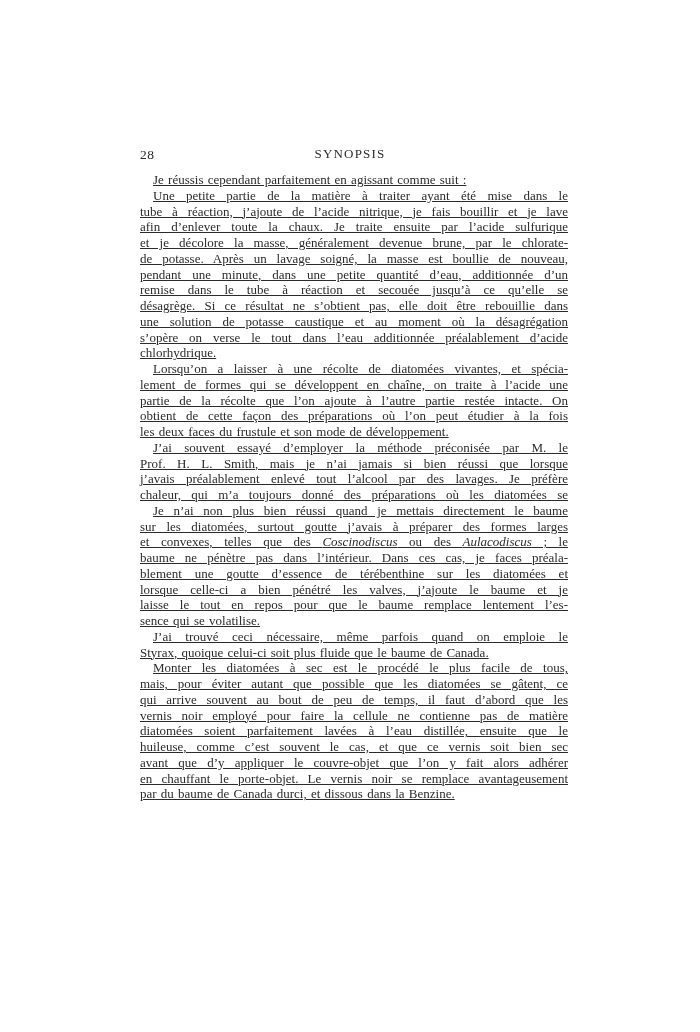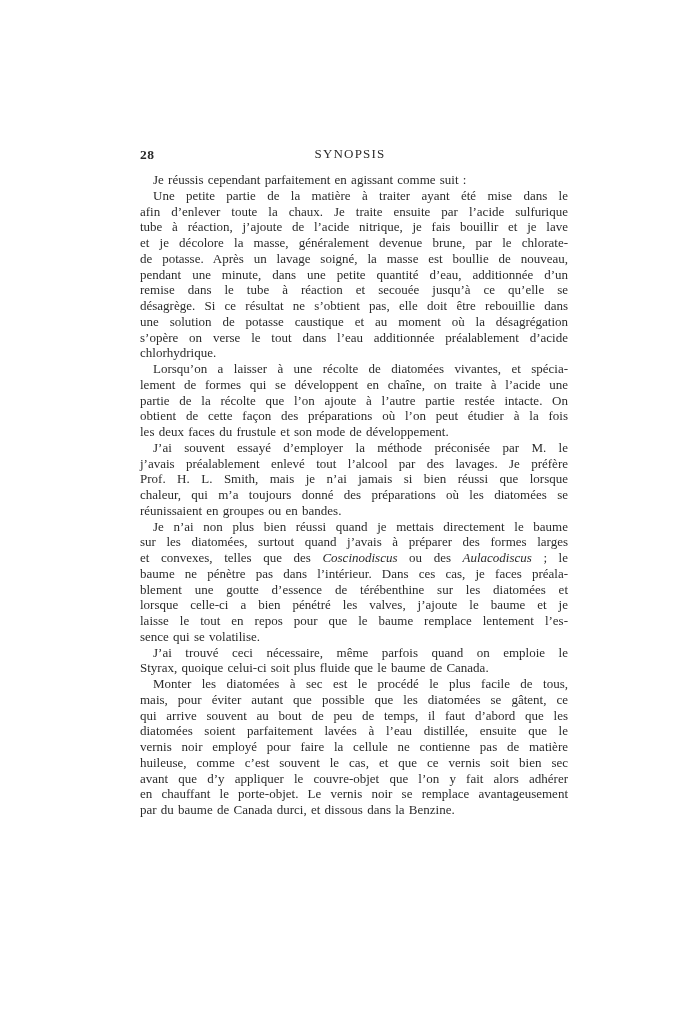--- a/index.html
+++ b/index.html
@@ -18,35 +18,35 @@
   .header {
     position: absolute;
     left: 140px; top: 146px;
     width: 428px; height: 17px;
     font-size: 13px;
   }
   .pagenum {
     position: absolute; left: 0; top: 1px;
     font-size: 13.5px;
     letter-spacing: 0.5px;
-    font-weight: bold;
   }
   .running-title {
     position: absolute; left: 0; right: 8px;
     text-align: center;
     font-size: 13px;
     letter-spacing: 1.2px;
   }
   .textblock {
     position: absolute;
     left: 140px; top: 172px;
     width: 428px;
     font-size: 13px;
     line-height: 15.75px;
     word-spacing: 1px;
+    text-decoration: underline;
   }
   .para { margin: 0; }
   .line {
     text-align: justify;
     text-align-last: justify;
   }
   .line.lastline {
     text-align: left;
     text-align-last: auto;
   }
@@ -60,64 +60,63 @@
   <div class="header">
     <span class="pagenum">28</span>
     <span class="running-title">SYNOPSIS</span>
   </div>
   <div class="textblock">
       <div class="para">
         <div class="line indent lastline"><span>Je réussis cependant parfaitement en agissant comme suit :</span></div>
       </div>
       <div class="para">
         <div class="line indent"><span>Une petite partie de la matière à traiter ayant été mise dans le</span></div>
+        <div class="line"><span>tube à réaction, j’ajoute de l’acide nitrique, je fais bouillir et je lave</span></div>
         <div class="line"><span>afin d’enlever toute la chaux. Je traite ensuite par l’acide sulfurique</span></div>
-        <div class="line"><span>tube à réaction, j’ajoute de l’acide nitrique, je fais bouillir et je lave</span></div>
         <div class="line"><span>et je décolore la masse, généralement devenue brune, par le chlorate-</span></div>
         <div class="line"><span>de potasse. Après un lavage soigné, la masse est boullie de nouveau,</span></div>
         <div class="line"><span>pendant une minute, dans une petite quantité d’eau, additionnée d’un</span></div>
         <div class="line"><span>remise dans le tube à réaction et secouée jusqu’à ce qu’elle se</span></div>
         <div class="line"><span>désagrège. Si ce résultat ne s’obtient pas, elle doit être rebouillie dans</span></div>
         <div class="line"><span>une solution de potasse caustique et au moment où la désagrégation</span></div>
         <div class="line"><span>s’opère on verse le tout dans l’eau additionnée préalablement d’acide</span></div>
         <div class="line lastline"><span>chlorhydrique.</span></div>
       </div>
       <div class="para">
         <div class="line indent"><span>Lorsqu’on a laisser à une récolte de diatomées vivantes, et spécia-</span></div>
         <div class="line"><span>lement de formes qui se développent en chaîne, on traite à l’acide une</span></div>
         <div class="line"><span>partie de la récolte que l’on ajoute à l’autre partie restée intacte. On</span></div>
         <div class="line"><span>obtient de cette façon des préparations où l’on peut étudier à la fois</span></div>
         <div class="line lastline"><span>les deux faces du frustule et son mode de développement.</span></div>
       </div>
       <div class="para">
         <div class="line indent"><span>J’ai souvent essayé d’employer la méthode préconisée par M. le</span></div>
+        <div class="line"><span>Prof. H. L. Smith, mais je n’ai jamais si bien réussi que lorsque</span></div>
         <div class="line"><span>j’avais préalablement enlevé tout l’alcool par des lavages. Je préfère</span></div>
-        <div class="line"><span>Prof. H. L. Smith, mais je n’ai jamais si bien réussi que lorsque</span></div>
         <div class="line"><span>chaleur, qui m’a toujours donné des préparations où les diatomées se</span></div>
-        <div class="line lastline"><span>réunissaient en groupes ou en bandes.</span></div>
       </div>
       <div class="para">
         <div class="line indent"><span>Je n’ai non plus bien réussi quand je mettais directement le baume</span></div>
-        <div class="line"><span>sur les diatomées, surtout quand j’avais à préparer des formes larges</span></div>
+        <div class="line"><span>sur les diatomées, surtout goutte j’avais à préparer des formes larges</span></div>
         <div class="line"><span>et convexes, telles que des </span><i>Coscinodiscus</i><span> ou des </span><i>Aulacodiscus</i><span> ; le</span></div>
         <div class="line"><span>baume ne pénètre pas dans l’intérieur. Dans ces cas, je faces préala-</span></div>
         <div class="line"><span>blement une goutte d’essence de térébenthine sur les diatomées et</span></div>
         <div class="line"><span>lorsque celle-ci a bien pénétré les valves, j’ajoute le baume et je</span></div>
         <div class="line"><span>laisse le tout en repos pour que le baume remplace lentement l’es-</span></div>
         <div class="line lastline"><span>sence qui se volatilise.</span></div>
       </div>
       <div class="para">
         <div class="line indent"><span>J’ai trouvé ceci nécessaire, même parfois quand on emploie le</span></div>
         <div class="line lastline"><span>Styrax, quoique celui-ci soit plus fluide que le baume de Canada.</span></div>
       </div>
       <div class="para">
         <div class="line indent"><span>Monter les diatomées à sec est le procédé le plus facile de tous,</span></div>
         <div class="line"><span>mais, pour éviter autant que possible que les diatomées se gâtent, ce</span></div>
         <div class="line"><span>qui arrive souvent au bout de peu de temps, il faut d’abord que les</span></div>
+        <div class="line"><span>vernis noir employé pour faire la cellule ne contienne pas de matière</span></div>
         <div class="line"><span>diatomées soient parfaitement lavées à l’eau distillée, ensuite que le</span></div>
-        <div class="line"><span>vernis noir employé pour faire la cellule ne contienne pas de matière</span></div>
         <div class="line"><span>huileuse, comme c’est souvent le cas, et que ce vernis soit bien sec</span></div>
         <div class="line"><span>avant que d’y appliquer le couvre-objet que l’on y fait alors adhérer</span></div>
         <div class="line"><span>en chauffant le porte-objet. Le vernis noir se remplace avantageusement</span></div>
         <div class="line lastline"><span>par du baume de Canada durci, et dissous dans la Benzine.</span></div>
       </div>
     </div>
 </div>
 
 </body></html>

